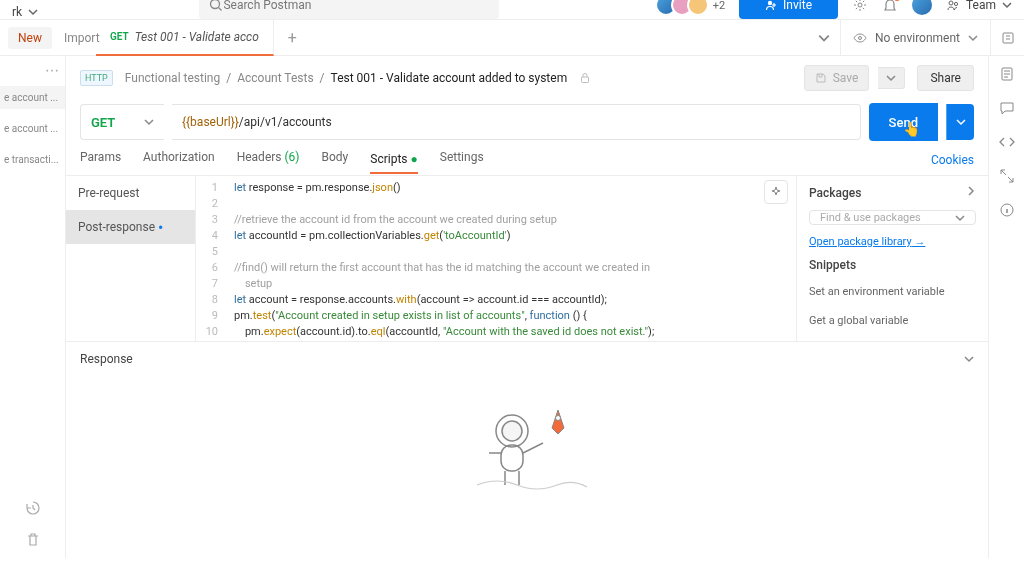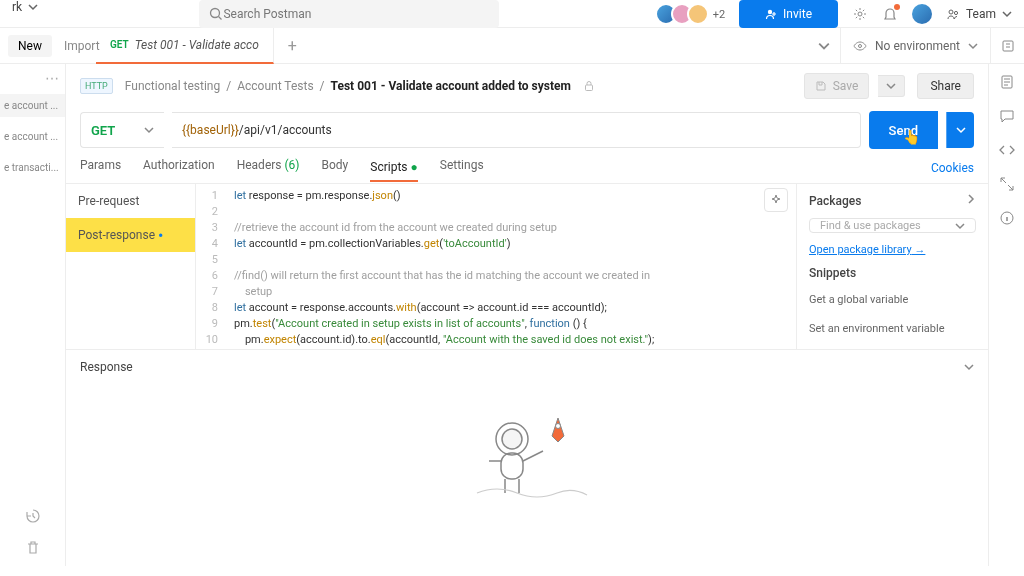--- a/index.html
+++ b/index.html
@@ -1,53 +1,53 @@
 <!DOCTYPE html>
 <html><head>
 <meta charset="utf-8">
 <style>
 * { box-sizing: border-box; margin: 0; padding: 0; font-family: -apple-system, BlinkMacSystemFont, "Segoe UI", Roboto, sans-serif; }
 body { width: 1024px; height: 576px; overflow: hidden; background: #fff; font-size: 12px; color: #333; }
 
-.topbar { height: 28px; border-bottom: 1px solid #ededed; display: flex; align-items: flex-start; padding: 0 12px; gap: 12px; }
+.topbar { height: 20px; border-bottom: 1px solid #ededed; display: flex; align-items: flex-end; padding: 0 12px; gap: 12px; }
 .search-wrap { flex: 1; display: flex; justify-content: center; }
 .search-box { width: 300px; height: 28px; background: #f4f4f4; border-radius: 4px; display: flex; align-items: center; padding: 0 10px; gap: 0; color: #777; }
 .top-right { display: flex; align-items: center; gap: 14px; }
 .avatars { display: flex; align-items: center; }
 .avatar { width: 22px; height: 22px; border-radius: 50%; border: 2px solid #fff; margin-left: -6px; }
 .avatar-count { font-size: 11px; color: #666; margin-left: 4px; }
 .invite-btn { background: #097bed; color: #fff; border: none; border-radius: 4px; height: 28px; padding: 0 26px; display: flex; align-items: center; gap: 6px; font-size: 12px; }
 .top-icon { color: #666; cursor: pointer; position: relative; }
 .dot-notif { position: absolute; top: -2px; right: -2px; width: 6px; height: 6px; background: #f26b3a; border-radius: 50%; }
 .team-btn { display: flex; align-items: center; gap: 6px; color: #444; }
 
 .row2 { height: 36px; border-bottom: 1px solid #ededed; display: flex; align-items: center; }
 .left-btns { display: flex; align-items: center; gap: 4px; padding: 0 8px; width: 96px; }
-.new-btn { background: #f4f4f4; border: none; border-radius: 3px; padding: 4px 10px; font-size: 12px; color: #000000; }
+.new-btn { background: #f4f4f4; border: none; border-radius: 3px; padding: 4px 10px; font-size: 12px; color: #c2410c; }
 .import-btn { background: none; border: none; color: #888; font-size: 12px; padding: 4px 8px; }
 .tab { height: 36px; display: flex; align-items: center; padding: 0 14px; border-right: 1px solid #ededed; border-bottom: 2px solid #f26b3a; gap: 6px; }
 .tab-method { color: #10a44b; font-size: 10px; font-weight: 600; }
 .tab-title { font-style: italic; color: #555; font-size: 12px; }
 .tab-add { padding: 0 14px; color: #999; font-size: 16px; }
 .tabs-fill { flex: 1; }
 .env-select { display: flex; align-items: center; gap: 8px; padding: 0 12px; border-left: 1px solid #ededed; height: 36px; color: #666; }
 .env-icon-box { width: 34px; height: 36px; border-left: 1px solid #ededed; display: flex; align-items: center; justify-content: center; color: #888; }
 
 .main { display: flex; height: 502px; }
 .far-left { width: 66px; border-right: 1px solid #ededed; display: flex; flex-direction: column; align-items: center; padding-top: 6px; gap: 8px; color: #888; }
 .left-item { font-size: 10px; text-align: left; width: 100%; padding: 6px 4px; overflow: hidden; white-space: nowrap; }
 .left-item.active { background: #f4f4f4; }
 
 .center { flex: 1; display: flex; flex-direction: column; position: relative; }
 .right-rail { width: 36px; border-left: 1px solid #ededed; display: flex; flex-direction: column; align-items: center; padding-top: 10px; gap: 18px; color: #888; }
 
 .breadcrumb-row { height: 44px; display: flex; align-items: center; padding: 0 14px; gap: 12px; }
 .http-badge { background: #eef6ff; color: #4a7; font-size: 9px; padding: 2px 4px; border-radius: 2px; border: 1px solid #cde; }
 .breadcrumb { color: #888; display: flex; gap: 6px; font-size: 12px; }
-.breadcrumb .current { color: #222; font-weight: 700; }
+.breadcrumb .current { color: #222; font-weight: 400; }
 .bc-fill { flex: 1; }
 .save-btn { display: flex; align-items: center; gap: 6px; color: #aaa; border: 1px solid #e4e4e4; border-radius: 3px; padding: 5px 10px; font-size: 12px; }
 .save-chev { border: 1px solid #e4e4e4; border-left: none; padding: 5px 8px; border-radius: 0 3px 3px 0; color: #888; margin-left: -3px; }
 .share-btn { border: 1px solid #e4e4e4; border-radius: 3px; padding: 5px 12px; font-size: 12px; color: #333; }
 
 .url-row { height: 44px; display: flex; align-items: center; padding: 0 14px; gap: 8px; }
 .method-sel { width: 84px; height: 36px; border: 1px solid #e4e4e4; border-right: none; border-radius: 4px 0 0 4px; display: flex; align-items: center; justify-content: space-between; padding: 0 10px; color: #10a44b; font-weight: 600; font-size: 13px; }
 .url-input { flex: 1; height: 36px; border: 1px solid #e4e4e4; border-left: none; border-radius: 0 4px 4px 0; display: flex; align-items: center; padding: 0 10px; font-size: 12px; }
 .url-var { color: #a16207; }
 .send-btn { height: 38px; background: #097bed; color: #fff; border: none; border-radius: 4px 0 0 4px; padding: 0 20px; font-size: 13px; font-weight: 500; position: relative; }
@@ -58,21 +58,21 @@
 .subtab { cursor: pointer; padding-bottom: 6px; }
 .subtab.active { color: #222; border-bottom: 2px solid #f26b3a; margin-bottom: -7px; }
 .subtab .dot { color: #10a44b; }
 .subtab .count { color: #10a44b; }
 .subtabs-fill { flex: 1; }
 .cookies-link { color: #097bed; }
 
 .editor-area { flex: 1; display: flex; overflow: hidden; }
 .script-tabs { width: 130px; border-right: 1px solid #ededed; display: flex; flex-direction: column; font-size: 12px; }
 .script-tab { padding: 10px 12px; color: #555; }
-.script-tab.active { background: #fde047; }
+.script-tab.active { background: #e5e5e5; }
 .script-tab .dot2 { color: #097bed; font-size: 16px; line-height: 8px; vertical-align: middle; }
 
 .code-wrap { flex: 1; display: flex; flex-direction: column; }
 .code-rows { display: flex; font-family: Menlo, Consolas, monospace; font-size: 11px; }
 .gutter { width: 30px; text-align: right; color: #bbb; padding: 4px 8px 4px 0; line-height: 16px; }
 .code { flex: 1; padding: 4px 8px; line-height: 16px; white-space: pre; position: relative; }
 .kw { color: #2f6f9f; }
 .fn { color: #c18401; }
 .str { color: #388a3a; }
 .cm { color: #a0a0a0; }
@@ -306,22 +306,22 @@
         <div class="pkg-search">
           <span>Find &amp; use packages</span>
           <svg width="10" height="10" viewBox="0 0 10 10">
               <path d="M1 3l4 4 4-4" stroke="#888" fill="none" stroke-width="1.5"></path>
             </svg>
         </div>
         <a class="pkg-link"><span>Open package library</span> →</a>
         <div class="rp-head">
           <span>Snippets</span>
         </div>
+        <div class="snip">Set an environment variable</div>
         <div class="snip">Get a global variable</div>
-        <div class="snip">Set an environment variable</div>
         <div class="snip">Get a variable</div>
       </div>
     </div>
 
     <div class="response-head">
       <span>Response</span>
       <svg width="10" height="10" viewBox="0 0 10 10">
           <path d="M1 3l4 4 4-4" stroke="#888" fill="none" stroke-width="1.5"></path>
         </svg>
     </div>

